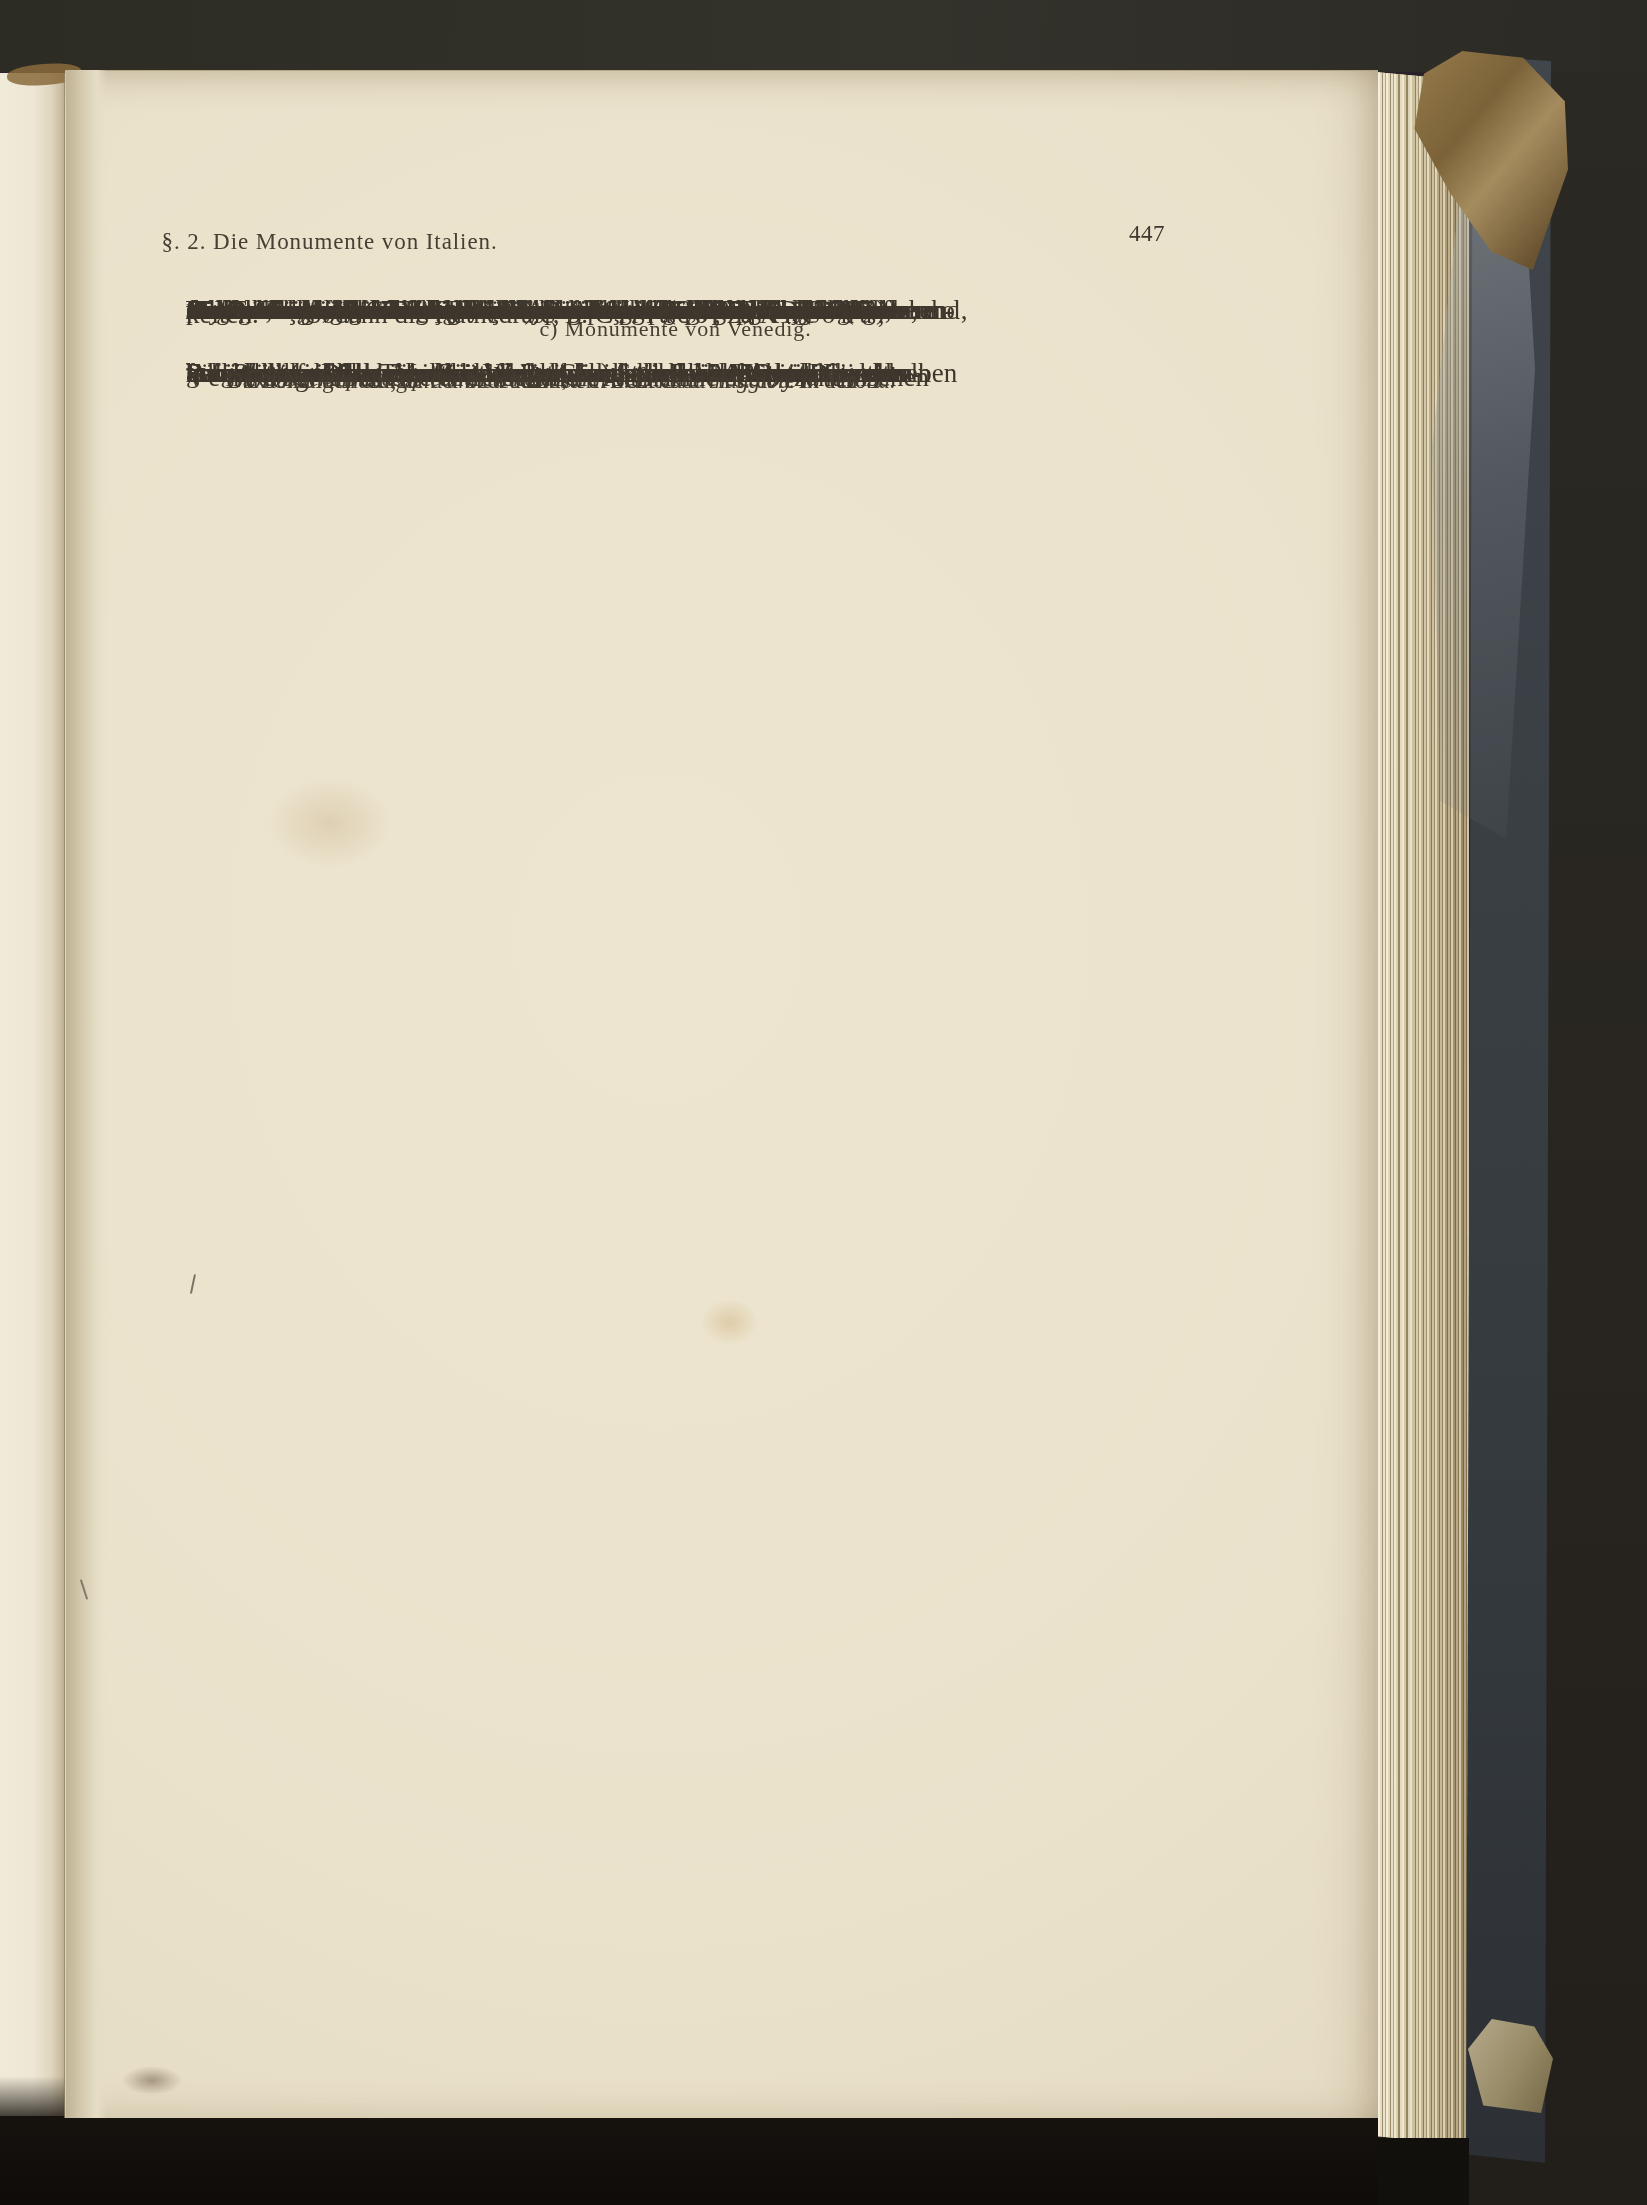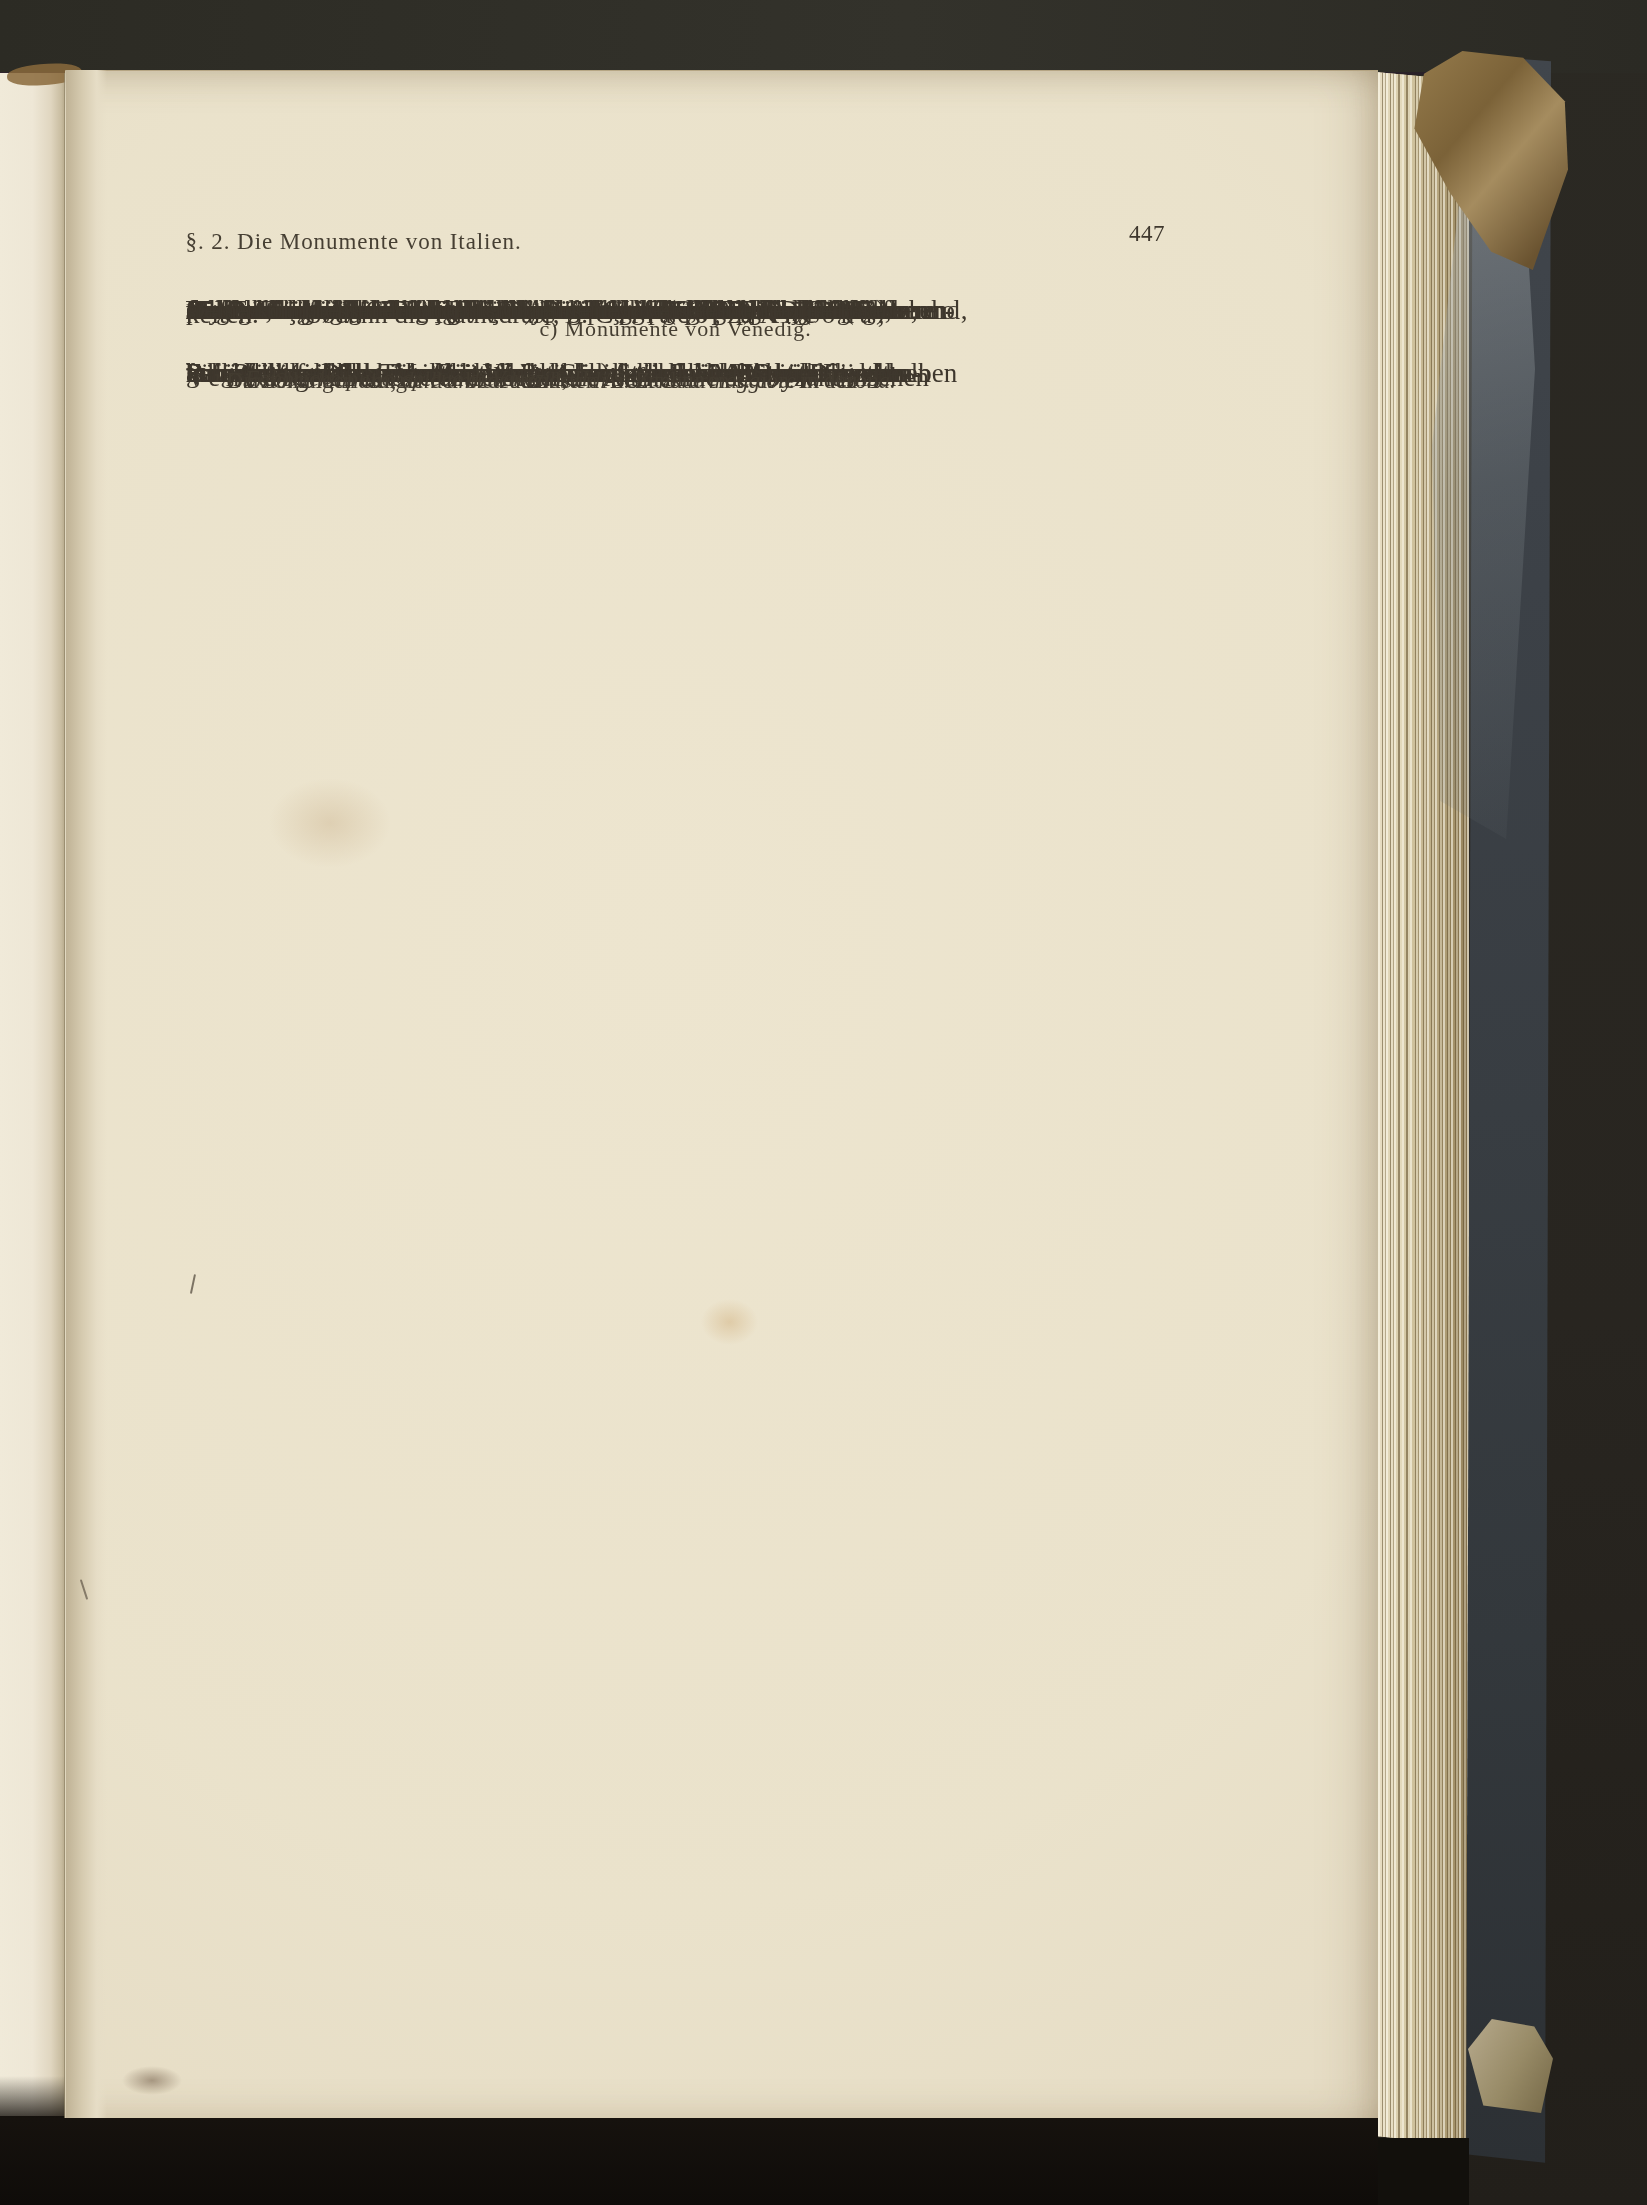--- a/index.html
+++ b/index.html
@@ -69,21 +69,21 @@
   .stain-c{left:122px;top:2066px;width:60px;height:29px;
     background:radial-gradient(closest-side,rgba(70,45,25,.4),rgba(70,45,25,0));z-index:2;}
   .mark-1{left:192px;top:1274px;width:2.4px;height:19.6px;background:rgba(50,40,30,.6);
     transform:rotate(12deg);border-radius:1.6px;z-index:2;}
   .mark-2{left:83px;top:1579px;width:2.4px;height:21px;background:rgba(50,40,30,.5);
     transform:rotate(-18deg);border-radius:1.6px;z-index:2;}
 
   
   .running-header{left:121px;top:158px;width:979px;height:37px;color:#463f33;}
   .header-title{position:static;display:block;text-align:center;font-size:23px;
-    letter-spacing:.04em;transform:translateX(-24.4px);margin-left:24px;}
+    letter-spacing:.04em;transform:translateX(-24.4px);}
   .page-number{right:0;top:-8.1px;font-size:23px;color:#3e372d;letter-spacing:.02em;}
 
   .text-flow{left:121px;top:222px;width:979px;font-size:27px;color:#3e372d;}
   .text-flow > div{position:static;}
   .ln{height:35px;line-height:35px;text-align:justify;text-align-last:justify;}
   .ln.noj{text-align:left;text-align-last:auto;}
   .ln.ind{text-indent:46px;}
   .gsp{letter-spacing:.21em;}
   .sup{font-size:.56em;vertical-align:.5em;letter-spacing:0;}
   .it{font-style:italic;}

